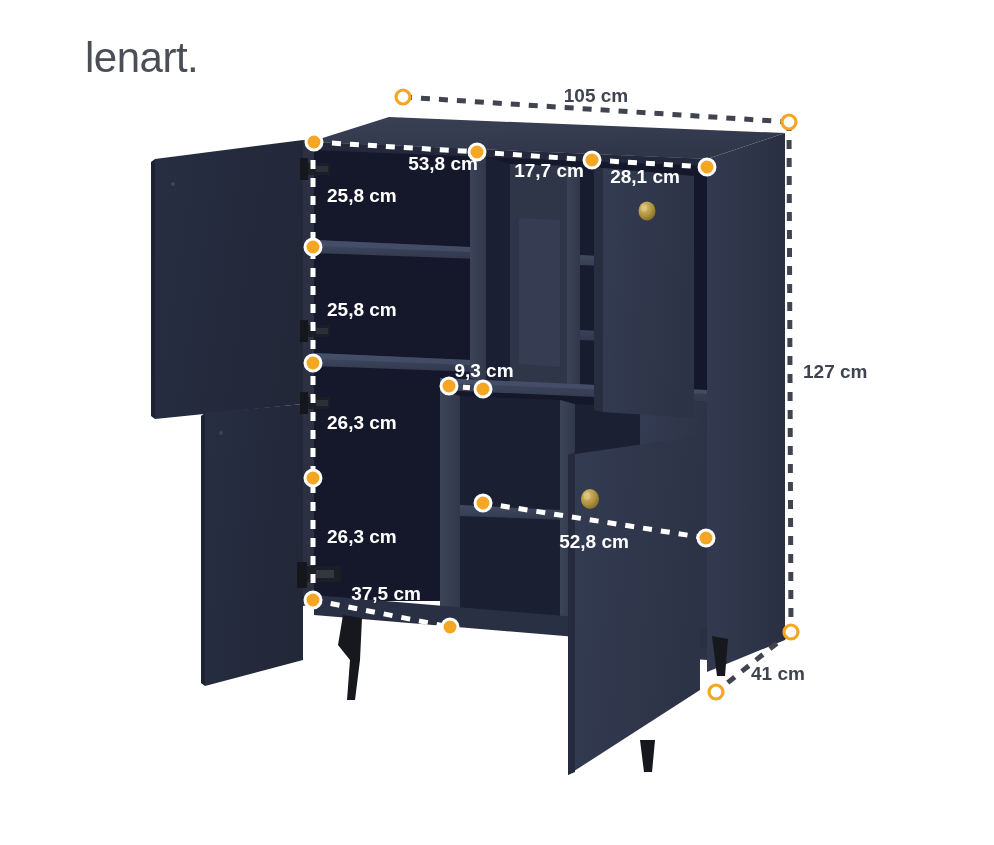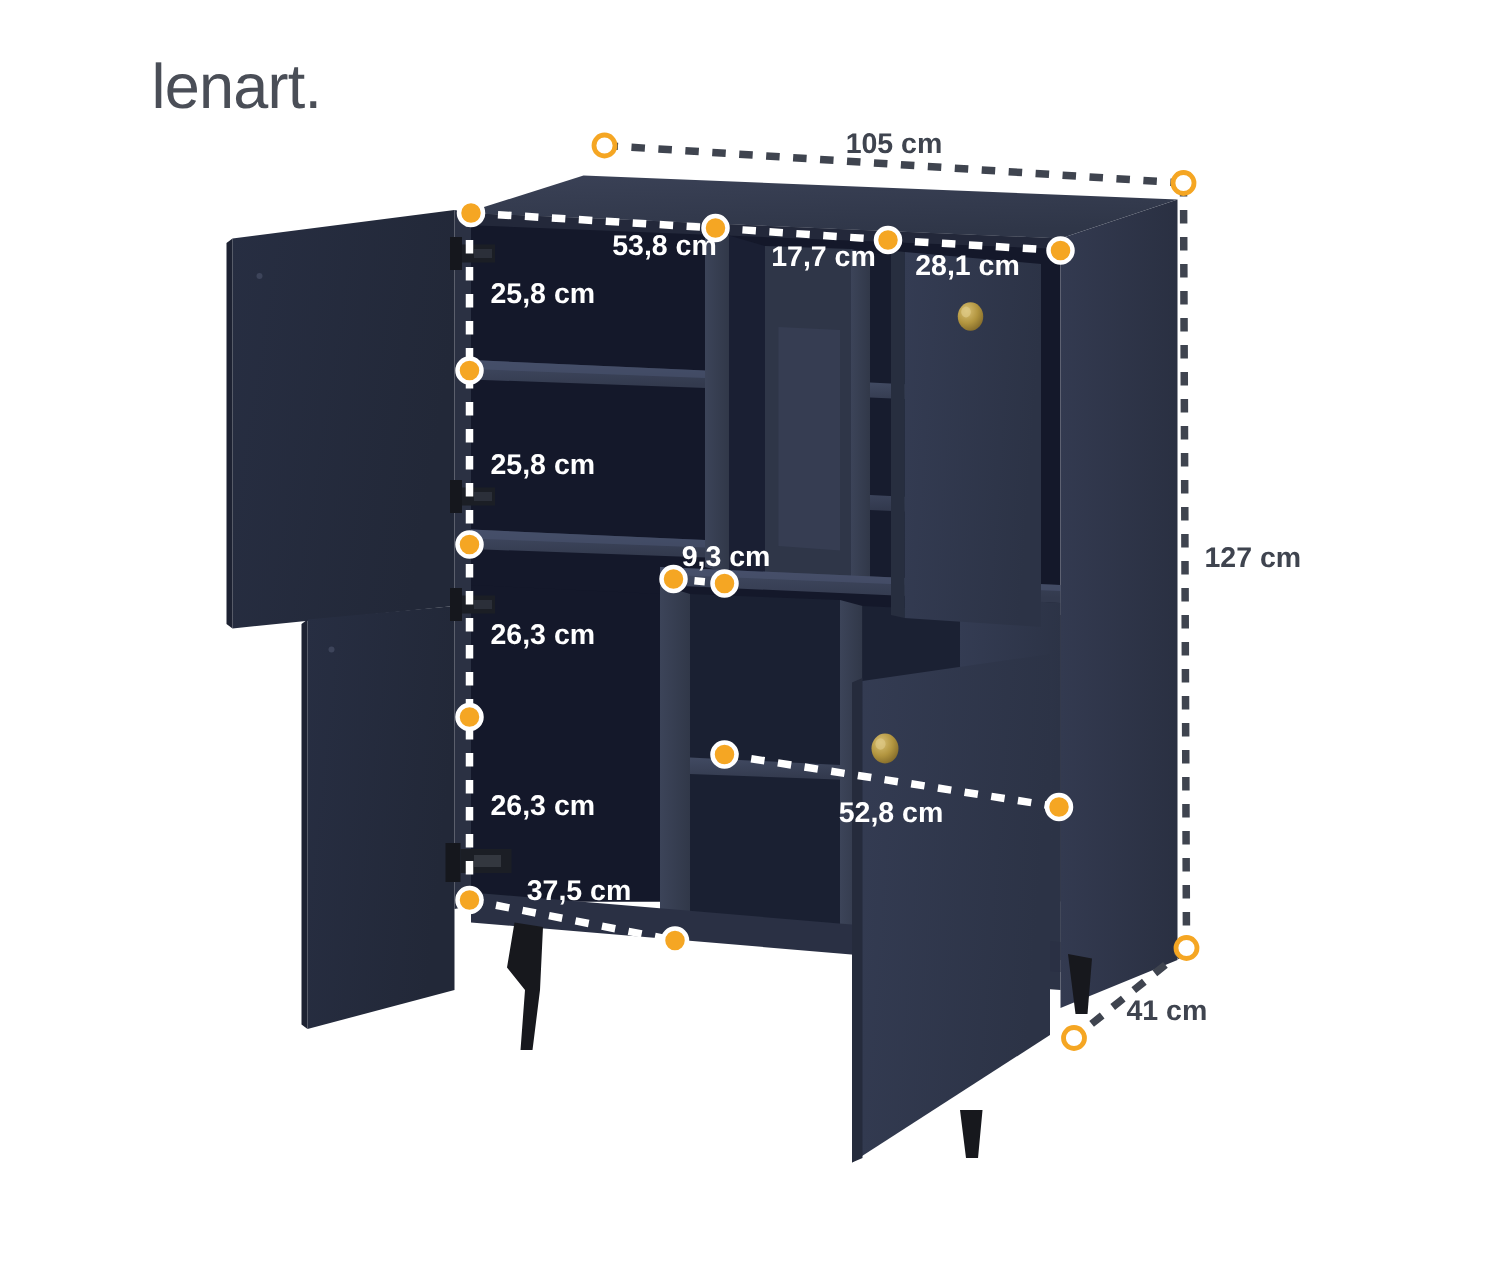--- a/index.html
+++ b/index.html
@@ -14,21 +14,21 @@
     font-family: "Liberation Sans", sans-serif;
   }
   #stage {
     position: absolute;
     inset: 0;
     width: 994px; height: 845px;
     background: #ffffff;
   }
   .logo {
     position: absolute;
-    left: 101px; top: 37px;
+    left: 85px; top: 37px;
     font-family: "Liberation Sans", sans-serif;
     font-size: 42px;
     font-weight: 400;
     letter-spacing: -0.5px;
     color: #4a4e57;
     line-height: 1;
     user-select: none;
   }
   svg#scene {
     position: absolute;

